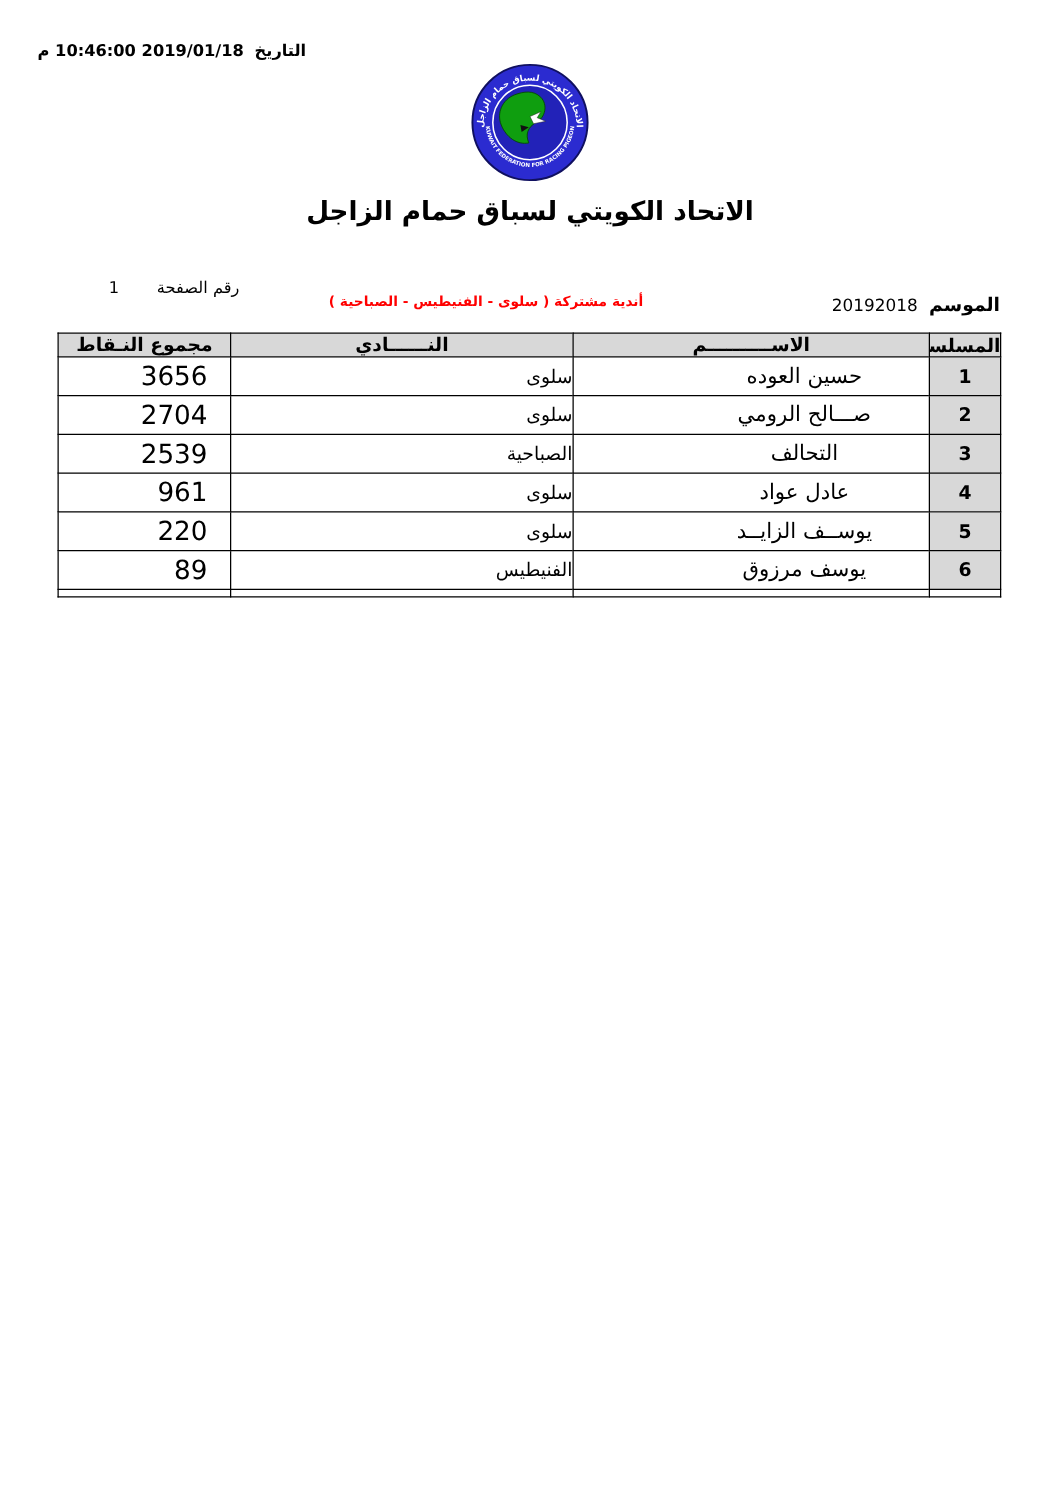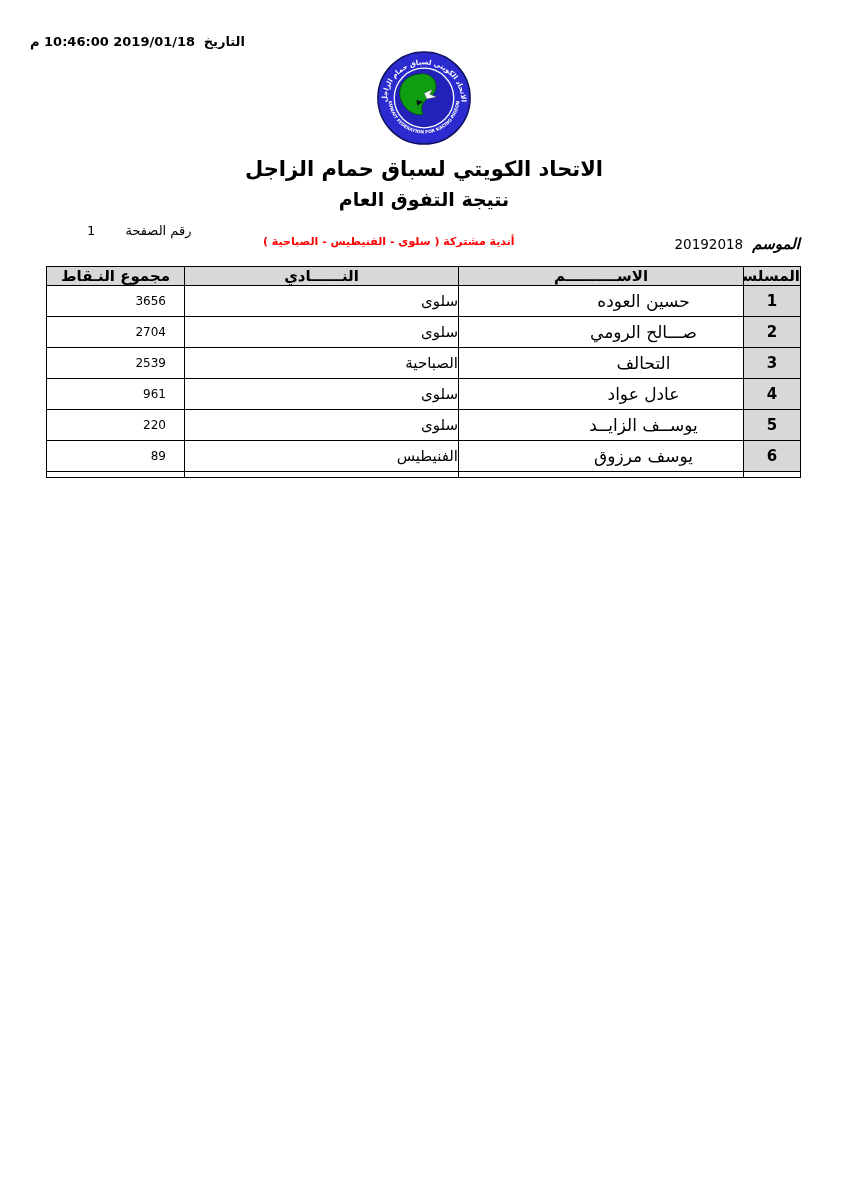--- a/index.html
+++ b/index.html
@@ -21,21 +21,21 @@
   .logo { position:absolute; top:50px; left:50%; transform:translateX(-50%); width:96px; height:96px; }
   .logo svg text { font-family:"DejaVu Sans", sans-serif; font-weight:bold; }
 
   
   .titles { position:absolute; top:157px; left:0; width:100%; text-align:center; }
   .title { font-size:21px; font-weight:bold; }
   .subtitle { font-size:19px; font-weight:bold; margin-top:7px; }
 
   
   .season { position:absolute; top:234px; right:48px; white-space:nowrap; }
-  .season-label { font-weight:bold; font-size:15px;font-style:italic; }
+  .season-label { font-weight:bold; font-size:15px; }
   .season-value { font-size:13.5px; margin-right:4px; }
 
   .clubs {
     position:absolute; top:235px; left:263px;
     color:#ff0000; font-weight:bold; font-size:11px; white-space:nowrap;
   }
 
   .pagenum { position:absolute; top:223px; left:55px; font-size:13px; font-weight:normal; white-space:nowrap;margin-left:32px; }
   .pn-value { margin-right:26px; }
 
@@ -52,21 +52,21 @@
   .results th, .results td { border:1px solid #000; overflow:hidden; white-space:nowrap; }
   .results th {
     background:#d8d8d8; font-weight:bold; font-size:15px;
     height:15px; text-align:center; vertical-align:middle;
   }
   .results td { height:31px; vertical-align:middle; }
 
   td.serial { background:#d8d8d8; font-weight:bold; font-size:15px; text-align:center; }
   td.name   { font-size:17px; text-align:center; padding-left:85px; }
   td.club   { font-size:15px; text-align:right; }
-  td.points { font-size:12px; text-align:right; padding-right:18px; }
+  td.points { font-size:21px; text-align:right; padding-right:18px; }
 
   tr.empty-row td { height:6px; background:#ffffff; }
 </style>
 </head>
 <body>
 
 <div class="page">
 
   <div class="dateline" dir="rtl">
     <span class="dl-label">التاريخ</span>
@@ -88,21 +88,20 @@
         <textPath href="#arcTop" startOffset="50%" text-anchor="middle">الاتحاد الكويتي لسباق حمام الزاجل</textPath>
       </text>
       <text font-size="4.6" fill="#ffffff">
         <textPath href="#arcBottom" startOffset="50%" text-anchor="middle">KUWAIT FEDERATION FOR RACING PIGEON</textPath>
       </text>
     </svg>
   </div>
 
   <div class="titles">
     <div class="title">الاتحاد الكويتي لسباق حمام الزاجل</div>
-    <div class="subtitle">نتيجة التفوق العام</div>
   </div>
 
   <div class="season" dir="rtl">
     <span class="season-label">الموسم</span>
     <span class="season-value">20192018</span>
   </div>
 
   <div class="clubs" dir="rtl">أندية مشتركة ( سلوى - الفنيطيس - الصباحية )</div>
 
   <div class="pagenum" dir="rtl">

